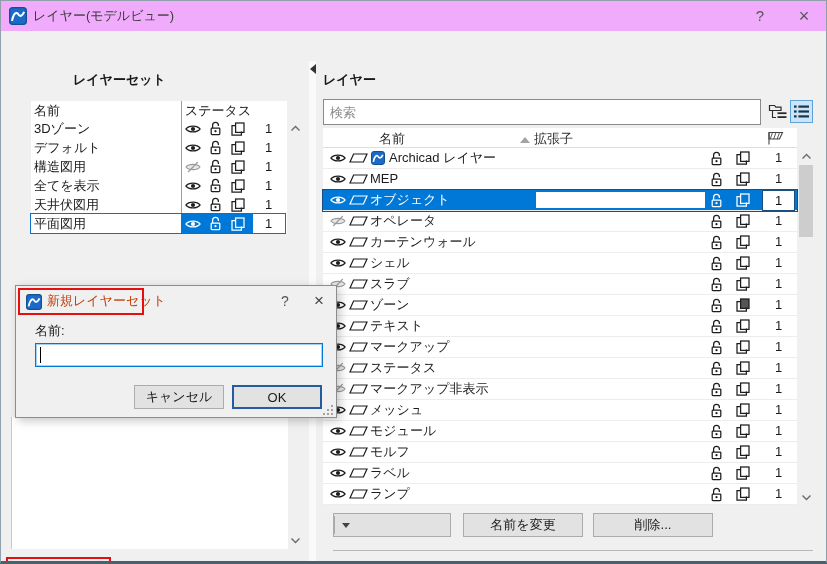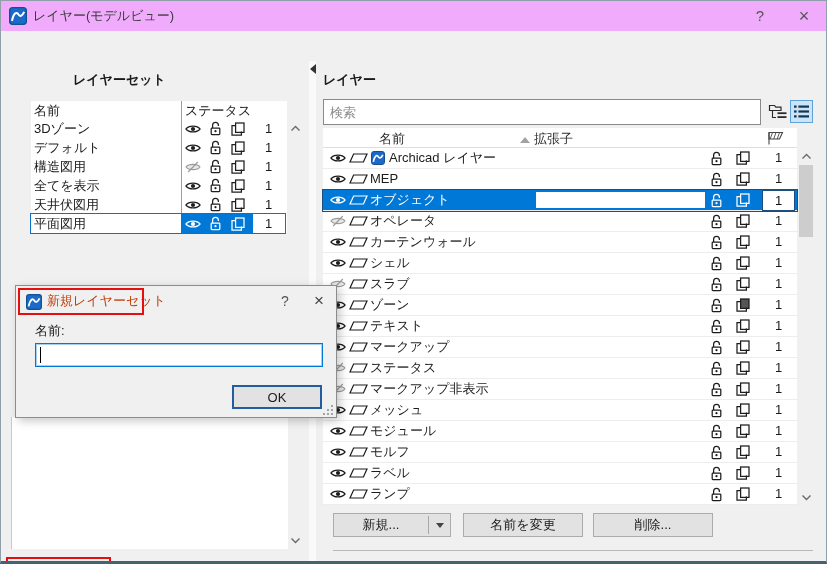--- a/index.html
+++ b/index.html
@@ -914,21 +914,20 @@
       </span>
       <span class="thumb"></span>
       <span class="arrow down">
         <svg width="11" height="7" viewBox="0 0 11 7">
             <polyline points="1.5,1.5 5.5,5.5 9.5,1.5" fill="none" stroke="#6a6a6a" stroke-width="1.4"></polyline>
           </svg>
       </span>
     </div>
 
     <div class="split-btn">
-      <span class="lbl">新規...</span>
       <span class="div"></span>
       <span class="arr">
           <span class="caret-down"></span>
         </span>
     </div>
     <div class="btn" style="left:462px; top:482px; width:120px;">名前を変更</div>
     <div class="btn" style="left:592px; top:482px; width:120px;">削除...</div>
 
     <div class="sep-line"></div>
 
@@ -942,20 +941,21 @@
             <path d="M2.3 10.8C3.6 4.8 5.8 3.4 7.2 5.6C8.5 7.7 10.2 7.3 11.8 3.8" fill="none" stroke="#fff" stroke-width="1.6"></path>
           </svg>
       </span>
       <span class="m-title">新規レイヤーセット</span>
       <span class="m-help">?</span>
       <span class="m-close">×</span>
       <div class="annot" style="left:2px; top:2px; width:126px; height:27px;"></div>
       <span class="m-label">名前:</span>
       <input class="m-input" type="text" value="" style="">
       <span class="m-caret"></span>
+      <div class="btn m-cancel">キャンセル</div>
       <div class="btn m-ok">OK</div>
       <span class="grip" style="left:306px; top:118px;">
           <i></i>
           <i></i>
           <i></i>
           <i></i>
           <i></i>
           <i></i>
         </span>
     </div>

